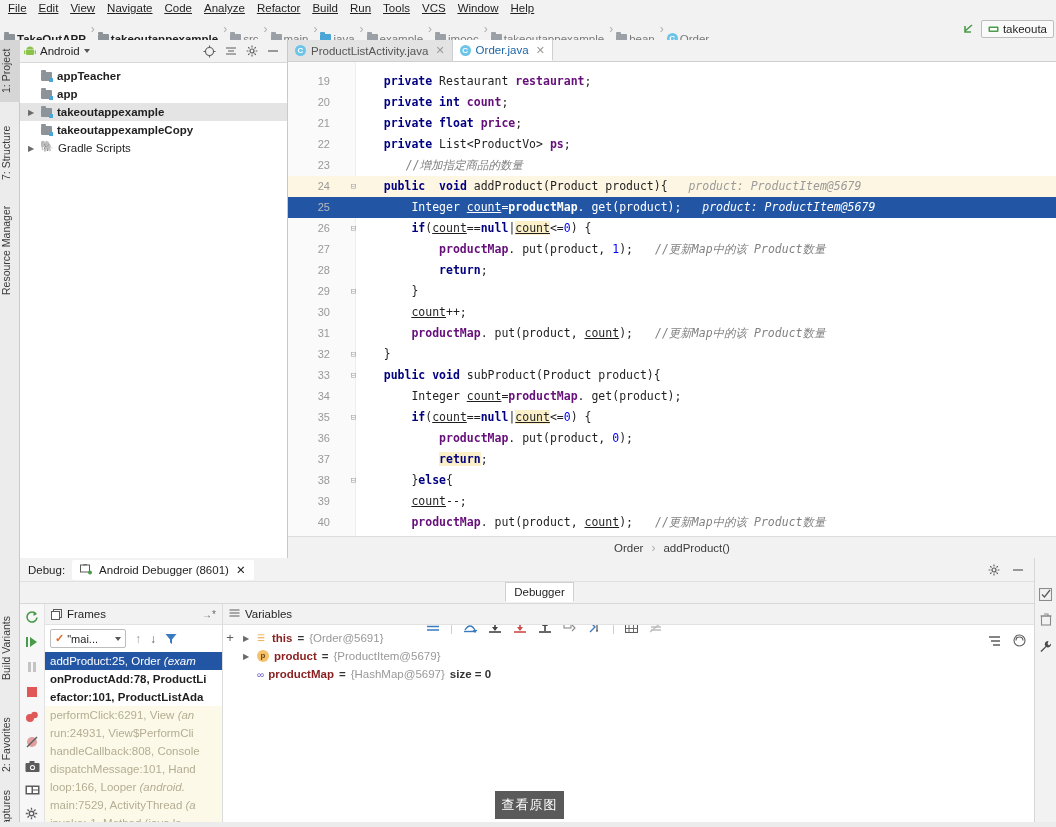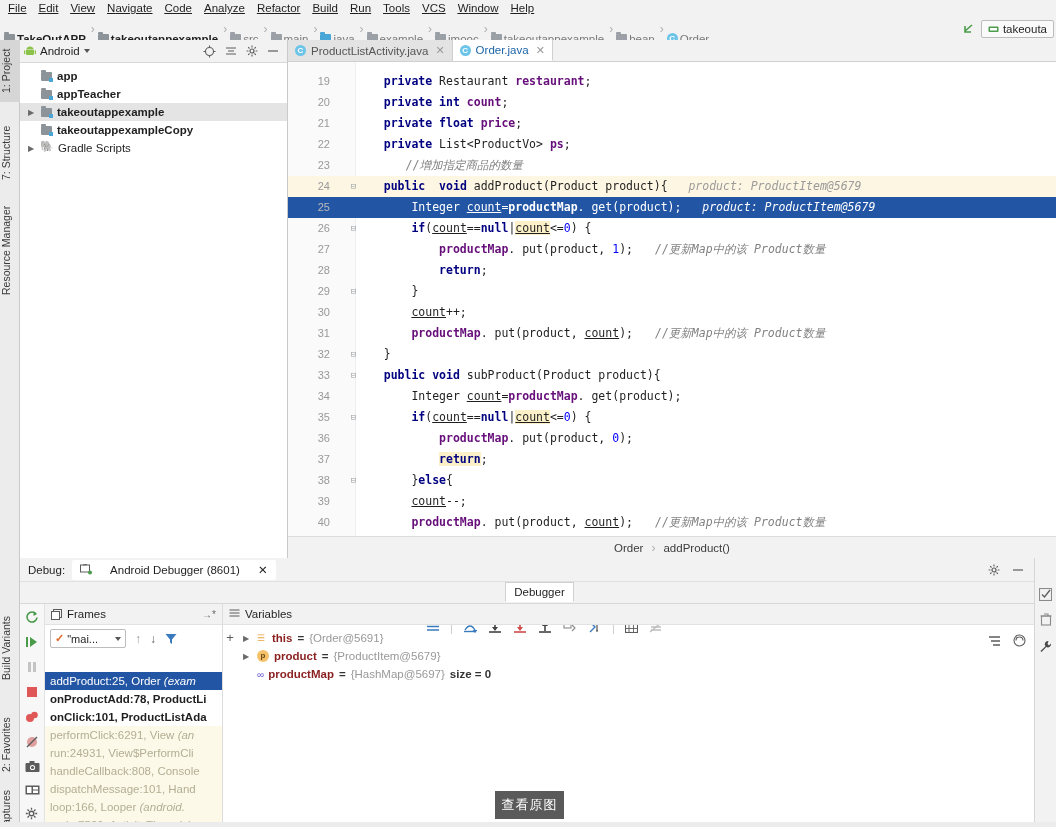--- a/index.html
+++ b/index.html
@@ -131,21 +131,21 @@
     background: #f2f2f2; border-top: 1px solid #dcdcdc;
     display: flex; align-items: center; justify-content: center; gap: 5px; font-size: 11.5px; color: #3c3c3c;
   }
 
   
   .debugwin { position: absolute; left: 20px; top: 558px; width: 1014px; height: 269px; background: #fff; }
   .dbg-title {
     height: 24px; background: #f2f2f2; display: flex; align-items: center;
     padding-left: 8px; gap: 7px; font-size: 11.5px; border-bottom: 1px solid #e0e0e0;
   }
-  .dbg-title .tabname { display: flex; align-items: center; gap: 18px; background: #fff; padding: 3px 8px; border-radius: 2px; }
+  .dbg-title .tabname { display: flex; align-items: center; gap: 7px; background: #fff; padding: 3px 8px; border-radius: 2px; }
   .dbgmini { margin-left: auto; display: flex; align-items: center; gap: 12px; padding-right: 10px; color: #5c5c5c; }
 
   .dbg-tabs {
     height: 22px; background: #f2f2f2; display: flex; align-items: center;
     border-bottom: 1px solid #d8d8d8; padding-left: 25px; gap: 0; flex-direction: column;
   }
   .dtab { display:flex; align-items:center; gap:4px; font-size: 11.5px; padding: 3px 8px; white-space: nowrap; }
   .dtab.active { background: #fff; border: 1px solid #d0d0d0; border-bottom-color: #fff; }
   .dtoolbar { display: flex; align-items: center; gap: 11px; margin-left: 10px; color: #4b6a87; }
   .dtoolbar .divider { width: 1px; height: 14px; background: #cfcfcf; }
@@ -165,21 +165,21 @@
     gap: 5px; padding: 0 6px; font-size: 11.5px; border-bottom: 1px solid #e2e2e2;
   }
   .pane-head .pin { margin-left: auto; color: #6a6a6a; }
   .frames-tool { height: 27px; display: flex; align-items: center; gap: 9px; padding: 0 5px; background:#fff; }
   .threadsel {
     border: 1px solid #bdbdbd; background: #fff; height: 19px; border-radius: 2px;
     display: flex; align-items: center; gap: 3px; padding: 0 4px; font-size: 11px; width: 76px;
   }
   .framelist { font-size: 11.5px; background: #fcf9e8; }
   .frow { height: 18px; line-height: 18px; padding: 0 5px; white-space: nowrap; overflow: hidden; }
-  .frow.sel { background: #2255a4; color: #fff; font-weight: normal; margin-top: 20px; }
+  .frow.sel { background: #2255a4; color: #fff; font-weight: normal; }
   .frow.bold { font-weight: bold; color: #1f1f1f; background: #fff; }
   .frow.dimrow { color: #b3ae93; }
   .frow i { font-style: italic; }
 
   .varstool { position: absolute; left: 0; top: 21px; width: 14px; bottom: 0; display:flex; flex-direction:column; align-items:center; padding-top:5px; gap:8px; color:#5c5c5c;}
   .varlist { position: absolute; left: 14px; top: 21px; right: 0; bottom: 0; font-size: 11.5px; padding-top: 4px; }
   .vrow { height: 18px; display: flex; align-items: center; gap: 5px; padding-left: 6px; white-space: nowrap; }
   .vtri { width: 9px; color: #6a6a6a; font-size: 8px; }
   .vname { color: #8a1f1f; font-weight: bold; }
   .veq { color: #333; font-weight: bold; }
@@ -345,26 +345,26 @@
           <svg width="12" height="12" viewBox="0 0 12 12">
               <path d="M1 6 h10" stroke="#5c5c5c" stroke-width="1.2"></path>
             </svg>
         </span>
       </span>
     </div>
     <div class="tree" id="projtree">
         <div class="trow">
           <span class="tarrow"></span>
           <span class="ic mod"></span>
-          <span class="tlabel b">app</span>
+          <span class="tlabel b">appTeacher</span>
         </div>
         <div class="trow">
           <span class="tarrow"></span>
           <span class="ic mod"></span>
-          <span class="tlabel b">appTeacher</span>
+          <span class="tlabel b">app</span>
         </div>
         <div class="trow sel">
           <span class="tarrow">▶</span>
           <span class="ic mod"></span>
           <span class="tlabel b">takeoutappexample</span>
         </div>
         <div class="trow">
           <span class="tarrow"></span>
           <span class="ic mod"></span>
           <span class="tlabel b">takeoutappexampleCopy</span>
@@ -628,21 +628,21 @@
           <span style="color:#5c5c5c;">↓</span>
           <span>
             <svg width="12" height="12" viewBox="0 0 12 12">
                 <path d="M0.5 1 h11 L7 6.5 V11 L5 9.5 V6.5 z" fill="#3a7bbf"></path>
               </svg>
           </span>
         </div>
         <div class="framelist" id="framelist">
             <div class="frow sel"><span>addProduct:25, Order </span><i>(exam</i></div>
             <div class="frow bold"><span>onProductAdd:78, ProductLi</span></div>
-            <div class="frow bold"><span>onClick:101, ProductListAda</span></div>
+            <div class="frow bold"><span>efactor:101, ProductListAda</span></div>
             <div class="frow dimrow"><span>performClick:6291, View </span><i>(an</i></div>
             <div class="frow dimrow"><span>run:24931, View$PerformCli</span></div>
             <div class="frow dimrow"><span>handleCallback:808, Console</span></div>
             <div class="frow dimrow"><span>dispatchMessage:101, Hand</span></div>
             <div class="frow dimrow"><span>loop:166, Looper </span><i>(android.</i></div>
             <div class="frow dimrow"><span>main:7529, ActivityThread </span><i>(a</i></div>
             <div class="frow dimrow"><span>invoke:-1, Method (java.la</span></div>
           </div>
       </div>
 

